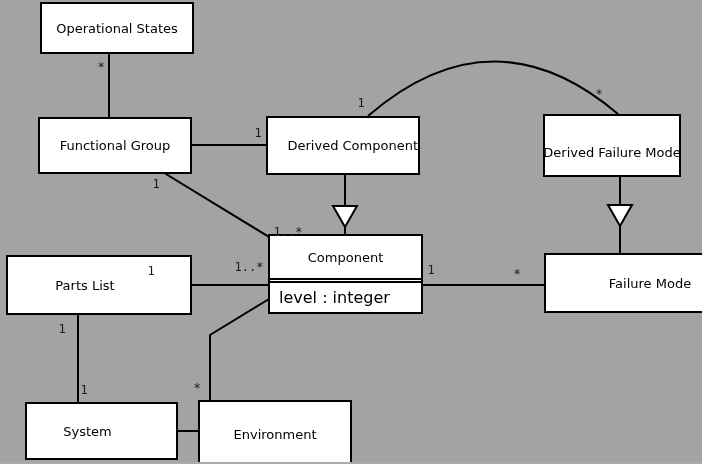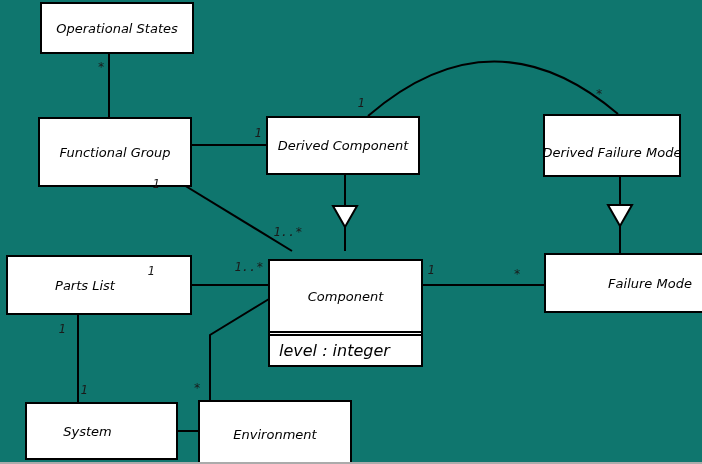--- a/index.html
+++ b/index.html
@@ -1,18 +1,18 @@
 <!DOCTYPE html>
 <html><head>
 <meta charset="utf-8">
 <style>
   html,body { margin:0; padding:0; background:#ffffff; }
   .canvas {
-    position:relative; width:702px; height:464px; background:#0f766e;
-    font-family:"DejaVu Sans","Liberation Sans",sans-serif; overflow:hidden;font-style:italic;
+    position:relative; width:702px; height:464px; background:#a3a3a3;
+    font-family:"DejaVu Sans","Liberation Sans",sans-serif; overflow:hidden;
   }
   svg.edges { position:absolute; left:0; top:0; z-index:1; }
   .box {
     position:absolute; background:#ffffff; border:2px solid #000;
     box-sizing:border-box; display:flex; align-items:center; justify-content:center;
     font-size:13px; color:#000; z-index:2; white-space:nowrap;
   }
   .box.shift-left span { transform:translateX(-14px); }
   .box.pad-top { padding-top:14px; }
   .compartment-box { flex-direction:column; align-items:stretch; justify-content:flex-start; }
@@ -56,33 +56,33 @@
       <line x1="78" y1="315" x2="78" y2="402"></line>
       <line x1="153" y1="431" x2="198" y2="431"></line>
       <polyline points="210,400 210,335 269,299"></polyline>
     </g>
   </svg>
 
   <div class="box" style="left:40px; top:2px; width:154px; height:52px;">
     <span>Operational States</span>
   </div>
 
-  <div class="box" style="left:38px; top:117px; width:154px; height:70px;">
+  <div class="box" style="left:38px; top:117px; width:154px; height:57px;">
     <span>Functional Group</span>
   </div>
 
-  <div class="box" style="left:266px; top:116px; width:154px; height:59px;">
+  <div class="box" style="left:266px; top:116px; width:154px; height:59px;justify-content:flex-end;">
     <span>Derived Component</span>
   </div>
 
   <div class="box pad-top" style="left:543px; top:114px; width:138px; height:63px;">
     <span>Derived Failure Mode</span>
   </div>
 
-  <div class="box compartment-box" style="left:268px; top:259px; width:155px; height:108px;justify-content:flex-end;">
+  <div class="box compartment-box" style="left:268px; top:234px; width:155px; height:80px;justify-content:flex-end;">
     <div class="compartment-name">
       <span>Component</span>
     </div>
     <div class="compartment-attr">
       <span>level : integer</span>
     </div>
   </div>
 
   <div class="box" style="left:544px; top:253px; width:184px; height:60px;padding-left:28px;">
     <span>Failure Mode</span>

